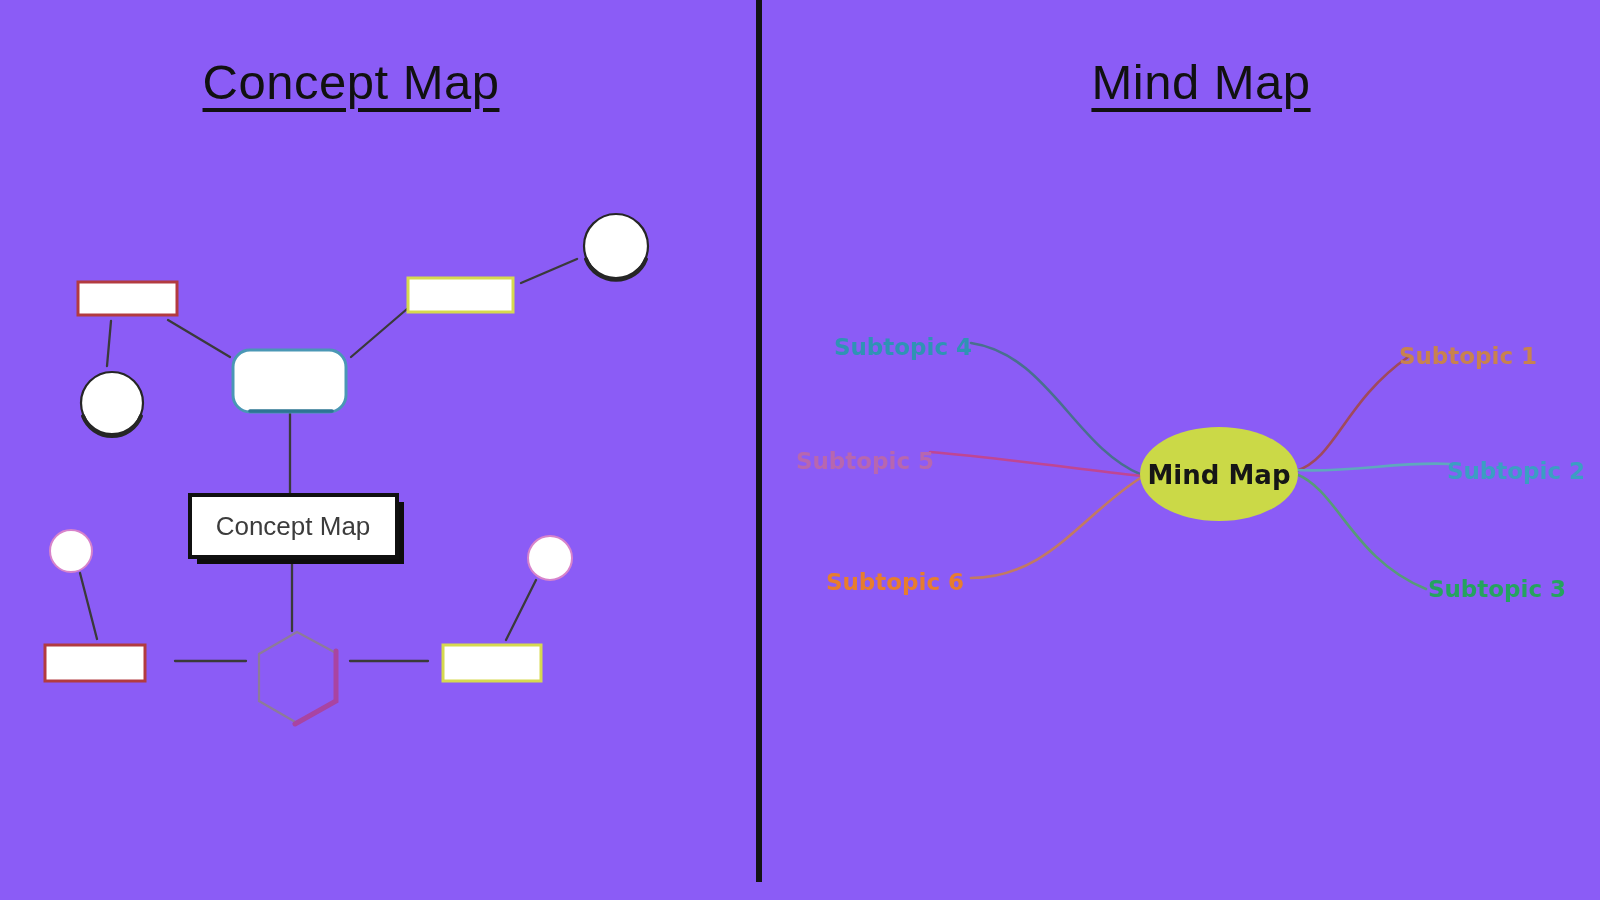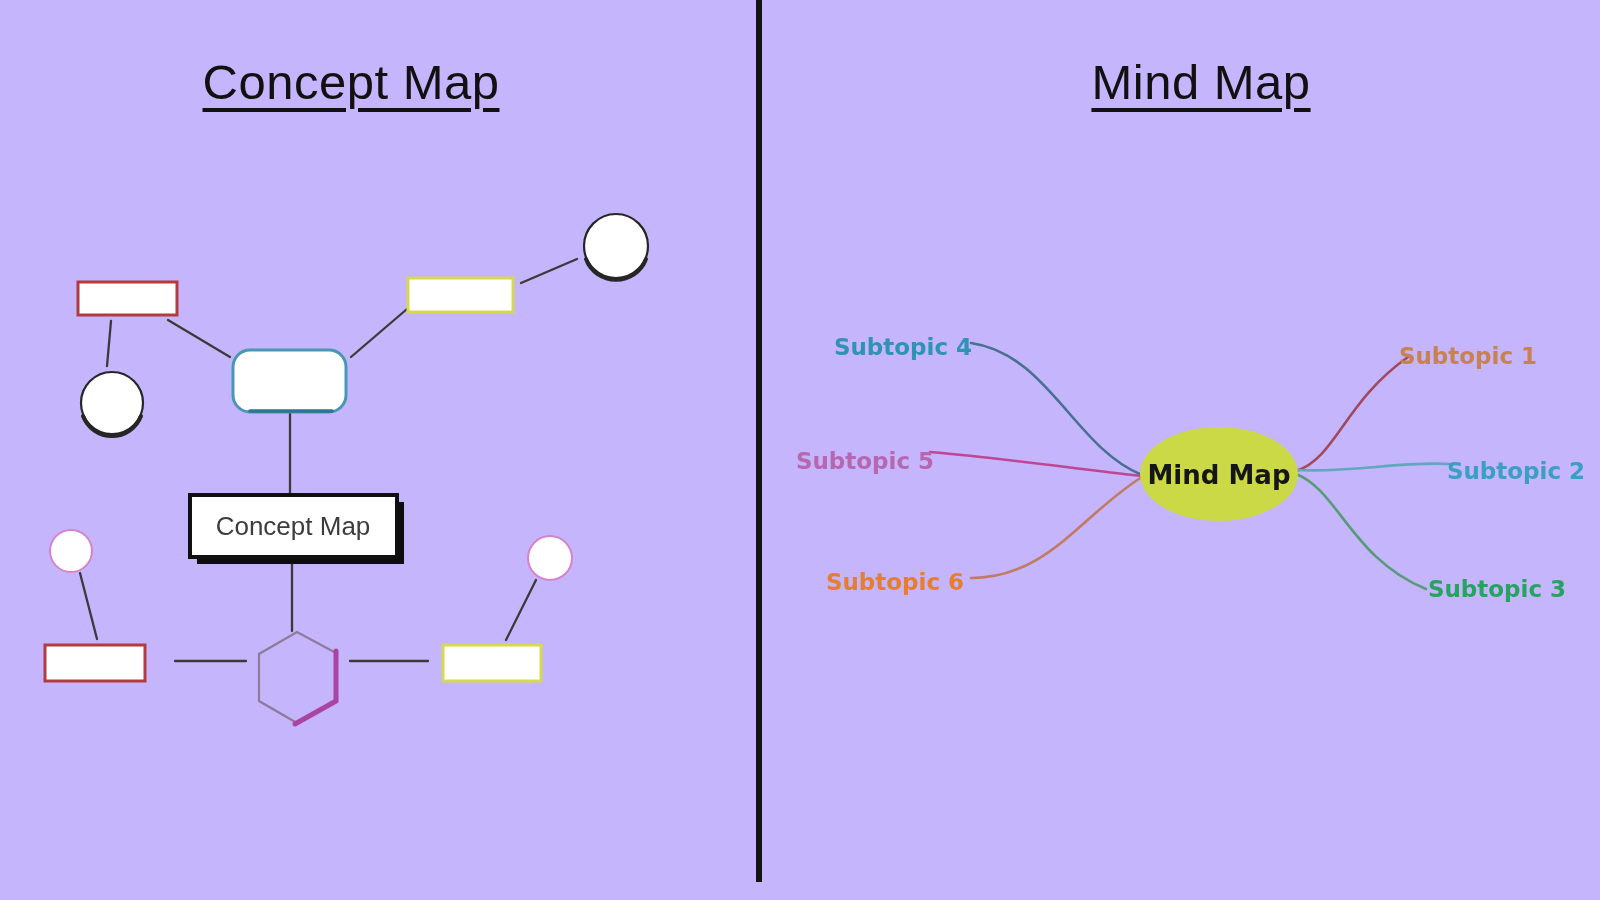--- a/index.html
+++ b/index.html
@@ -5,21 +5,21 @@
   html, body {
     margin: 0;
     padding: 0;
     background: #ffffff;
     font-family: "Liberation Sans", sans-serif;
   }
   .canvas {
     position: relative;
     width: 1600px;
     height: 900px;
-    background: #c4b5fd;
+    background: #8b5cf6;
     overflow: hidden;
   }
   .title {
     position: absolute;
     top: 54px;
     transform: translateX(-50%);
     font-size: 49px;
     font-weight: 400;
     color: #111111;
     text-decoration: underline;

